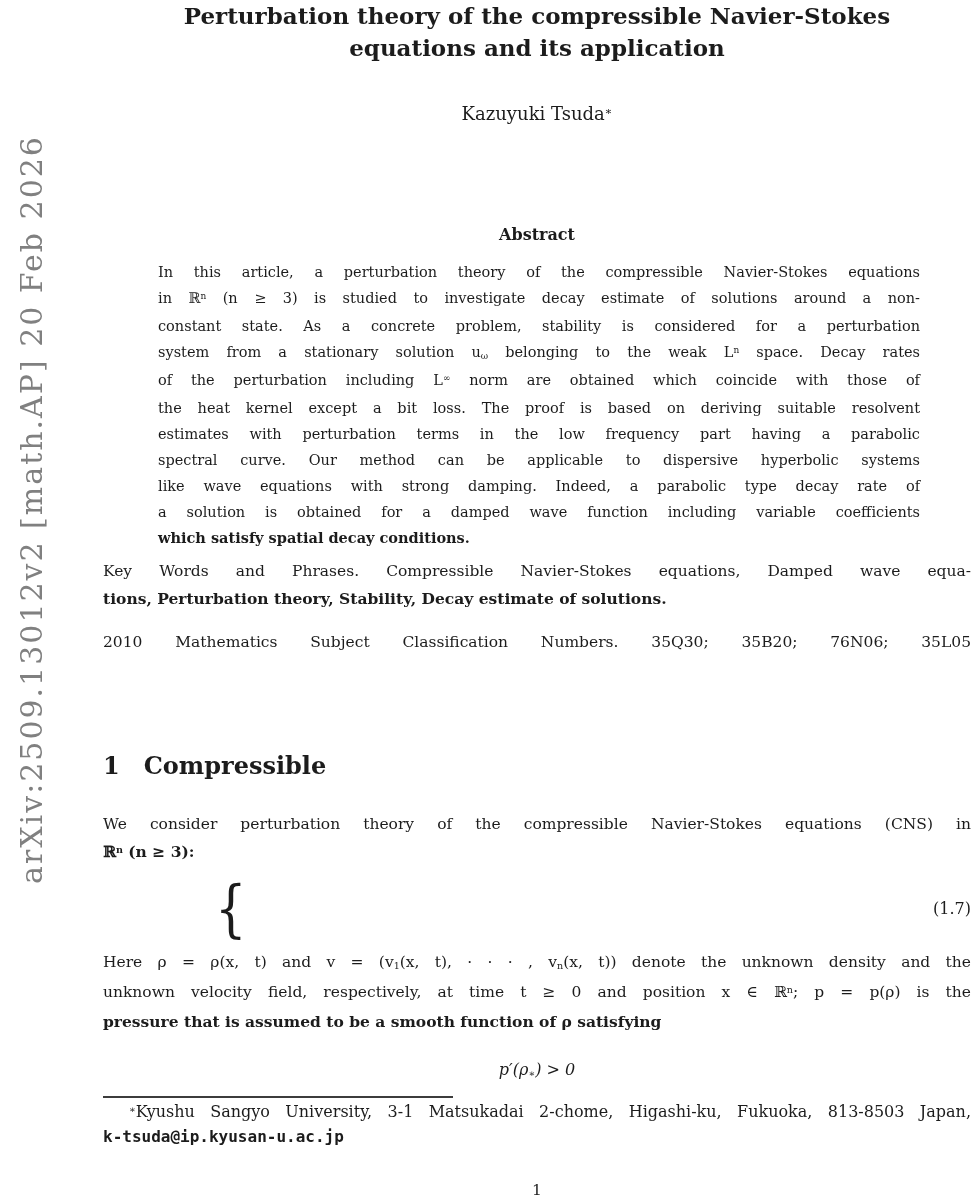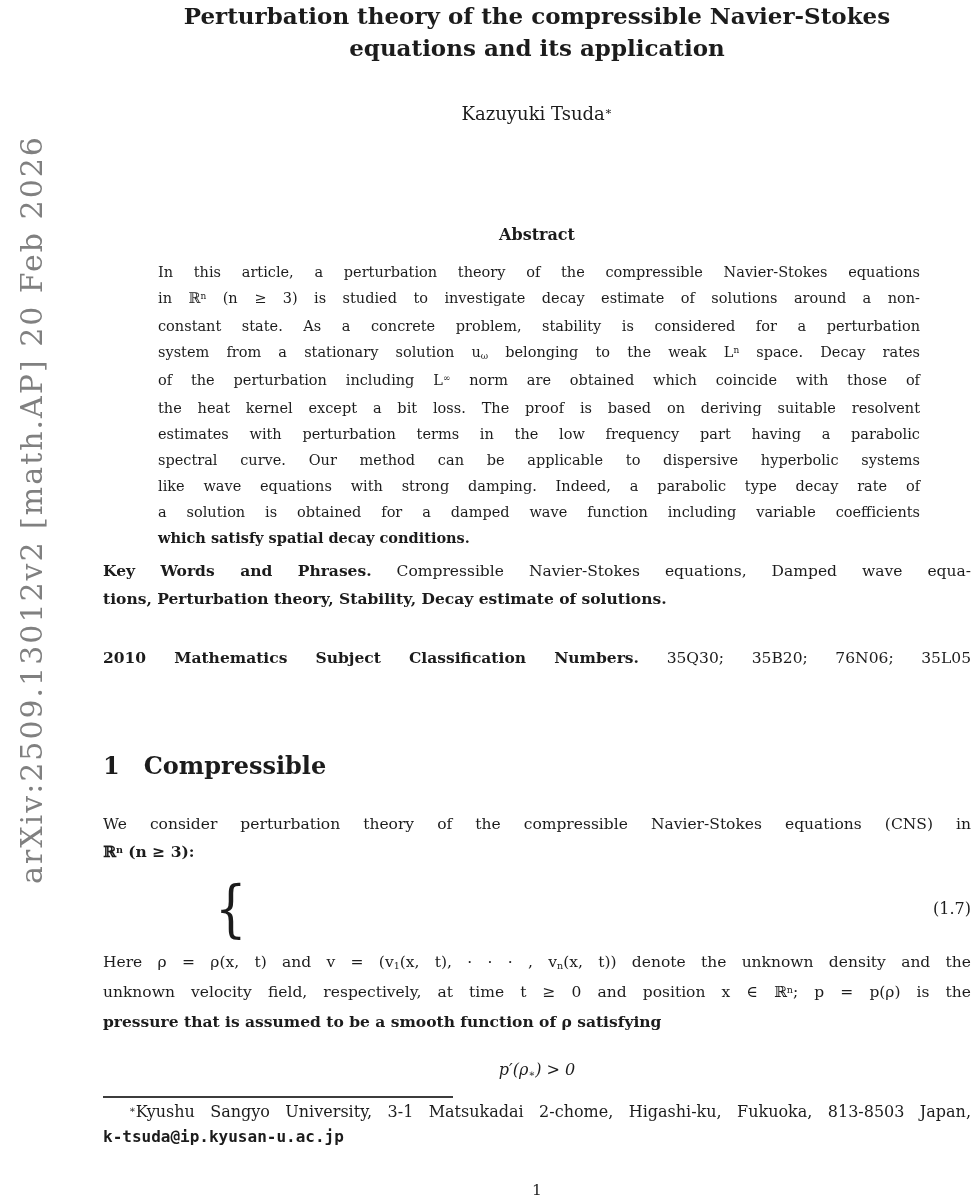--- a/index.html
+++ b/index.html
@@ -35,22 +35,22 @@
   }
   .author{top:102px;text-align:center;font-size:18px;line-height:24px;}
 
   .abs-head{top:224px;text-align:center;font-weight:bold;font-size:16px;line-height:22px;}
   .abs-body{top:259px;left:55px !important;width:762px !important;font-size:14.5px;line-height:26px;}
 
   .jline{text-align:justify;text-align-last:justify;}
   .lline{text-align:left;text-align-last:left;font-weight:bold;}
 
   .keywords{top:557px;font-size:15.5px;line-height:28px;}
-  .msc{top:644px;font-size:15.5px;line-height:28px;}
-  .bold{font-weight:bold;}
+  .msc{top:628px;font-size:15.5px;line-height:28px;}
+  .bold{font-weight:normal;}
 
   .sec-head{top:748px;font-size:24px;line-height:36px;font-weight:bold;}
   .sec-num{display:inline-block;margin-right:24px;}
 
   .intro-p{top:810px;font-size:15.5px;line-height:28px;}
   .here-p{top:948px;font-size:15.5px;line-height:28px;}
 
   .equation{top:876px;height:72px;}
   .eq-brace{
     position:absolute;left:112px;top:-3px;

